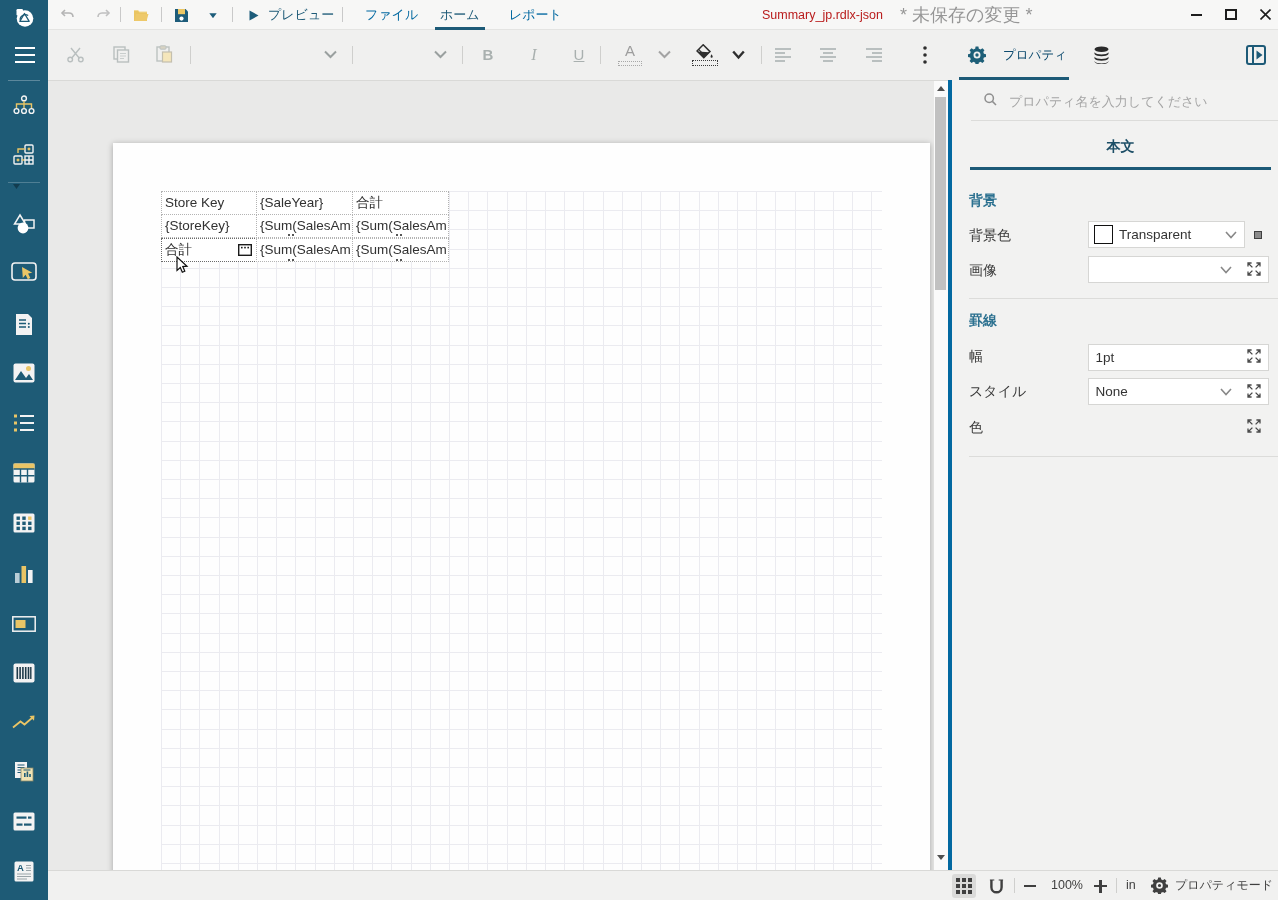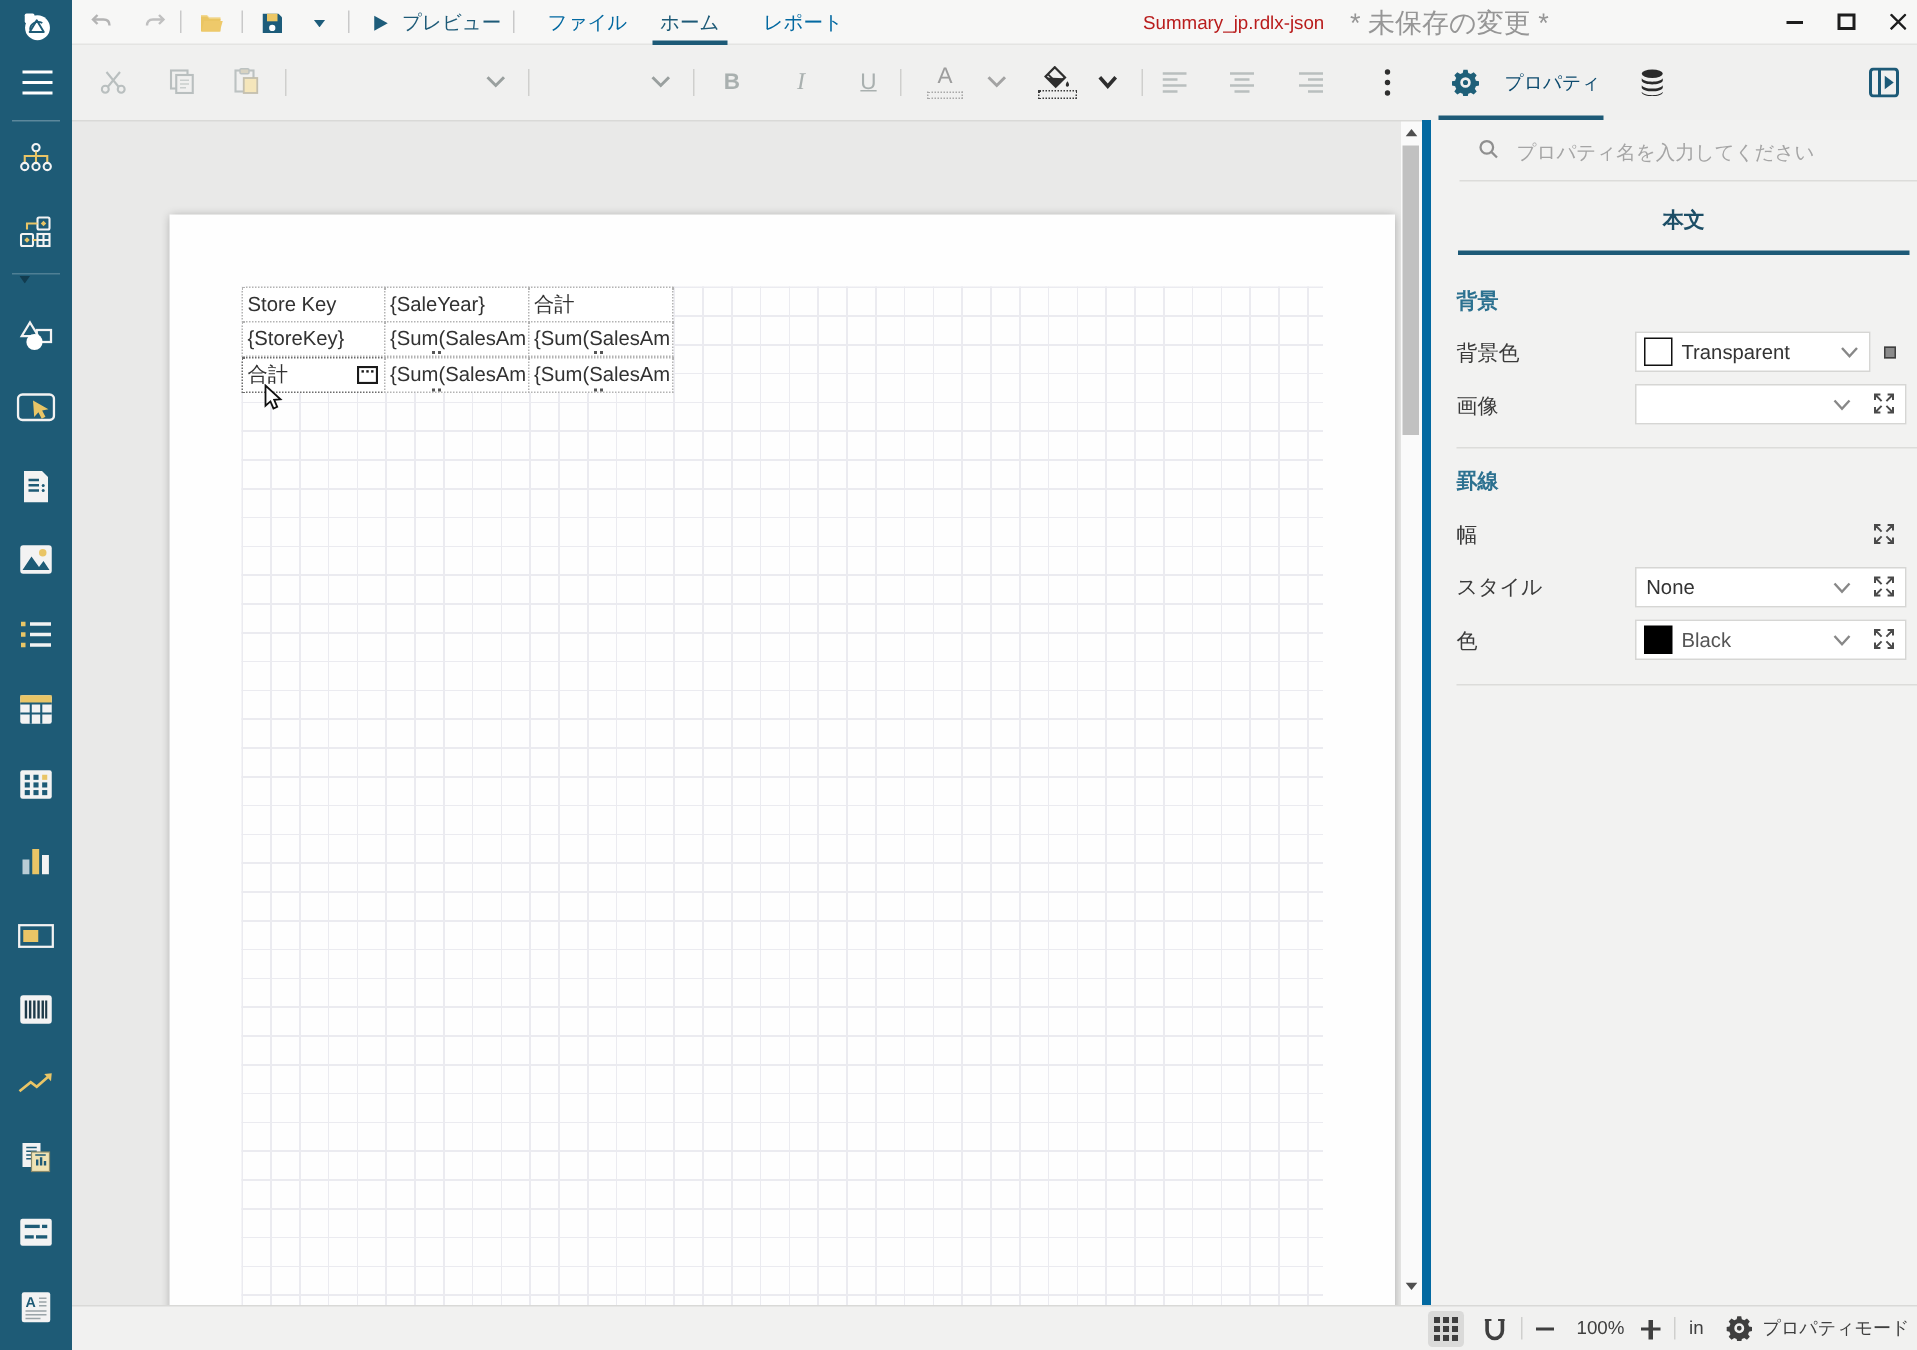--- a/index.html
+++ b/index.html
@@ -22,21 +22,21 @@
   
   #canvas { left:48px; top:80px; width:900px; height:790px; background:#e9e9e8; overflow:hidden; }
   #page { position:absolute; left:65px; top:63px; width:817px; height:790px; background:#fefefe; box-shadow:0 1px 6px rgba(0,0,0,0.30); }
   #grid { position:absolute; left:48px; top:48px; width:721px; height:679px;
      background-image:
        repeating-linear-gradient(to right, #ebebf0 0, #ebebf0 1px, transparent 1px, transparent 19.2px),
        repeating-linear-gradient(to bottom, #ebebf0 0, #ebebf0 1px, transparent 1px, transparent 19.2px);
   }
 
   
-  #panel { left:948px; top:80px; width:330px; height:790px; background:#f2f2f1; border-left:6px solid #0369a1; }
+  #panel { left:948px; top:80px; width:330px; height:790px; background:#f2f2f1; border-left:4px solid #0369a1; }
   .plabel { position:absolute; left:17px; font-size:14px; color:#3a3a3a; }
   .psection { position:absolute; left:17px; font-size:14px; font-weight:bold; color:#2c7190; }
   .pinput { position:absolute; left:136px; width:181px; height:27px; background:#fff; border:1px solid #d6d6d4; font-size:13.5px; color:#333; }
 
   
   #statusbar { left:48px; top:870px; width:1230px; height:30px; background:#f1f1f0; border-top:1px solid #d9d9d7; font-size:13px; color:#454545; }
 
   
   .cell { position:absolute; border:1px dotted #b3b3b3; background:#fff; font-size:13.5px; color:#323232; line-height:22px; padding-left:3px; white-space:nowrap; overflow:hidden; }
 </style>
@@ -265,45 +265,41 @@
       </svg>
     </div>
     <svg class="abs" style="left:295px;top:182px" width="14" height="14" viewBox="0 0 14 14">
       <g stroke="#4a4a4a" stroke-width="1.3" fill="none">
         <path d="M1 4.6 V1 H4.6 M1.2 1.2 L5.4 5.4 M9.4 1 H13 V4.6 M12.8 1.2 L8.6 5.4 M1 9.4 V13 H4.6 M1.2 12.8 L5.4 8.6 M13 9.4 V13 H9.4 M12.8 12.8 L8.6 8.6"></path>
       </g>
     </svg>
     <div class="abs" style="left:17px;top:218.3px;width:313px;height:1px;background:#dcdcda"></div>
     <div class="psection" style="top:232px">罫線</div>
     <div class="plabel" style="top:268px">幅</div>
+    <div class="pinput" style="top:263.8px">
+      <div class="abs" style="left:6.5px;top:0;height:25px;line-height:25px">1pt</div>
+    </div>
     <svg class="abs" style="left:295px;top:269px" width="14" height="14" viewBox="0 0 14 14">
       <g stroke="#4a4a4a" stroke-width="1.3" fill="none">
         <path d="M1 4.6 V1 H4.6 M1.2 1.2 L5.4 5.4 M9.4 1 H13 V4.6 M12.8 1.2 L8.6 5.4 M1 9.4 V13 H4.6 M1.2 12.8 L5.4 8.6 M13 9.4 V13 H9.4 M12.8 12.8 L8.6 8.6"></path>
       </g>
     </svg>
     <div class="plabel" style="top:303px">スタイル</div>
     <div class="pinput" style="top:297.8px">
       <div class="abs" style="left:6.5px;top:0;height:25px;line-height:25px">None</div>
       <svg class="abs" style="left:131px;top:9px" width="12" height="8" viewBox="0 0 12 8">
         <path d="M1 1 L6 6.5 L11 1" fill="none" stroke="#888" stroke-width="1.6"></path>
       </svg>
     </div>
     <svg class="abs" style="left:295px;top:303.5px" width="14" height="14" viewBox="0 0 14 14">
       <g stroke="#4a4a4a" stroke-width="1.3" fill="none">
         <path d="M1 4.6 V1 H4.6 M1.2 1.2 L5.4 5.4 M9.4 1 H13 V4.6 M12.8 1.2 L8.6 5.4 M1 9.4 V13 H4.6 M1.2 12.8 L5.4 8.6 M13 9.4 V13 H9.4 M12.8 12.8 L8.6 8.6"></path>
       </g>
     </svg>
     <div class="plabel" style="top:338.5px">色</div>
-    <div class="pinput" style="top:333px">
-      <div class="abs" style="left:5px;top:3px;width:19px;height:19px;background:#000"></div>
-      <div class="abs" style="left:30px;top:0;height:25px;line-height:25px;color:#555">Black</div>
-      <svg class="abs" style="left:131px;top:9px" width="12" height="8" viewBox="0 0 12 8">
-        <path d="M1 1 L6 6.5 L11 1" fill="none" stroke="#888" stroke-width="1.6"></path>
-      </svg>
-    </div>
     <svg class="abs" style="left:295px;top:338.5px" width="14" height="14" viewBox="0 0 14 14">
       <g stroke="#4a4a4a" stroke-width="1.3" fill="none">
         <path d="M1 4.6 V1 H4.6 M1.2 1.2 L5.4 5.4 M9.4 1 H13 V4.6 M12.8 1.2 L8.6 5.4 M1 9.4 V13 H4.6 M1.2 12.8 L5.4 8.6 M13 9.4 V13 H9.4 M12.8 12.8 L8.6 8.6"></path>
       </g>
     </svg>
     <div class="abs" style="left:17px;top:375.6px;width:313px;height:1px;background:#dcdcda"></div>
   </div>
   <div class="abs" id="statusbar">
     <div class="abs" style="left:904px;top:2.5px;width:24px;height:24px;background:#dadad9;border-radius:3px"></div>
     <svg class="abs" style="left:908px;top:6.5px" width="16" height="16" viewBox="0 0 16 16">

